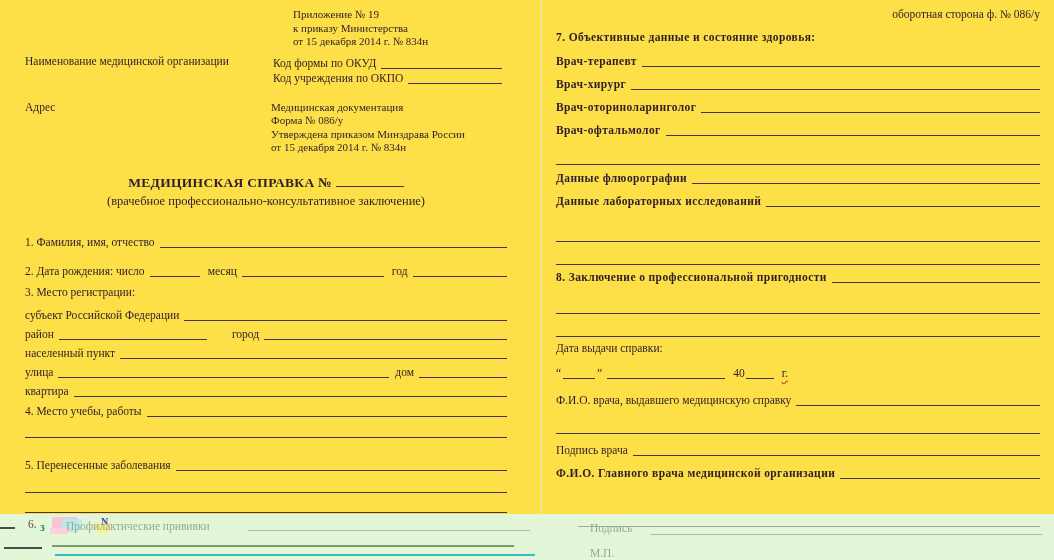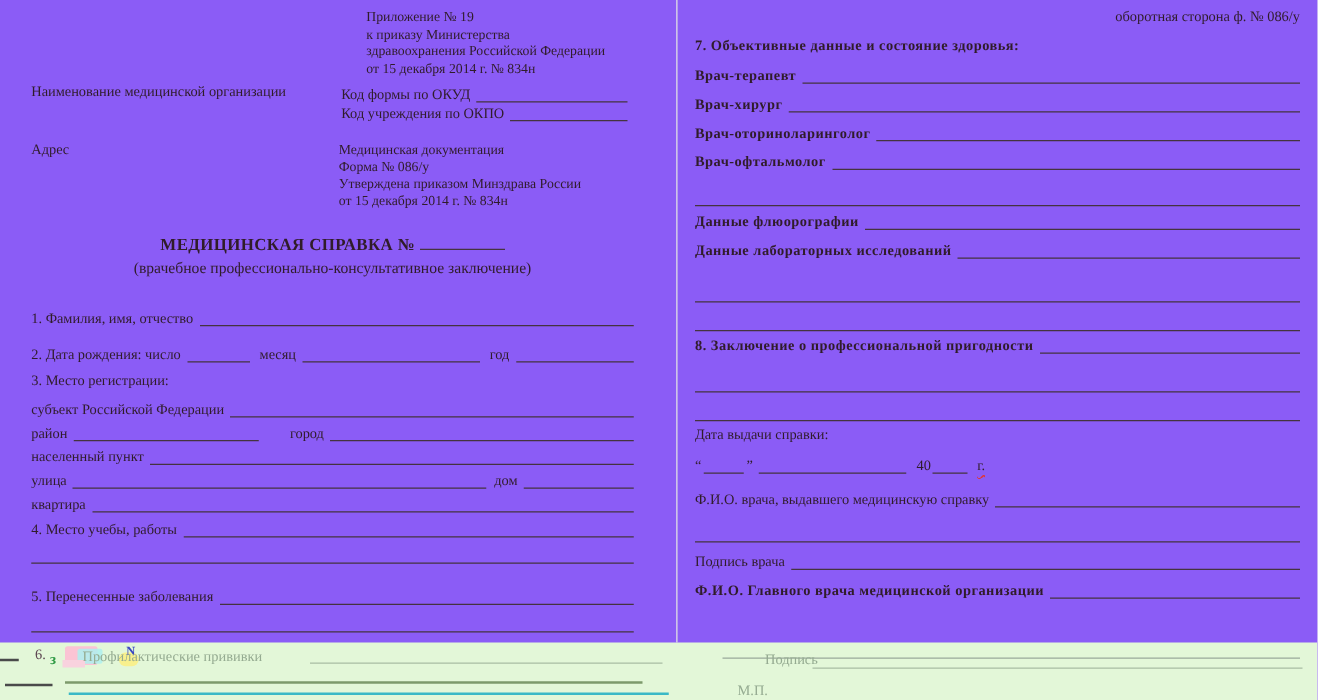--- a/index.html
+++ b/index.html
@@ -1,16 +1,16 @@
 <!DOCTYPE html>
 <html><head>
 <meta charset="utf-8">
 <style>
   html,body{margin:0;padding:0;background:#f2f2f2}
-  .page{position:relative;width:1054px;height:560px;background:#8b5cf6;
+  .page{position:relative;width:1054px;height:560px;background:#fde047;
         font-family:"Liberation Serif","DejaVu Serif",serif;color:#301c2a;
         font-size:11.5px;overflow:hidden}
   .col-l{position:absolute;left:25px;top:0;width:482px}
   .col-r{position:absolute;left:556px;top:0;width:484px}
   .vdiv{position:absolute;left:541px;top:0;width:1px;height:514px;background:#e3e3e3}
   .row{display:flex;align-items:flex-end}
   .ln{flex:1;border-bottom:1px solid #45333f;height:13px;margin-left:5px}
   .lnw{border-bottom:1px solid #45333f;height:13px;margin-left:5px}
   .blank{border-bottom:1px solid #45333f;height:16px}
   .b{font-weight:bold}
@@ -45,21 +45,20 @@
 <body>
 
 <div class="page">
   <div class="vdiv"></div>
 
   <div class="col-l">
 
     <div class="appendix">
       <div>Приложение № 19</div>
       <div>к приказу Министерства</div>
-      <div>здравоохранения Российской Федерации</div>
       <div>от 15 декабря 2014 г. № 834н</div>
     </div>
 
     <div class="row" style="margin-top:6px;align-items:flex-start">
       <div style="width:236px">Наименование медицинской организации</div>
       <div class="codes">
         <div class="row">
           <span>Код формы по ОКУД</span>
           <span class="ln"></span>
         </div>
@@ -235,17 +234,17 @@
 
     <span class="faded" style="position:absolute;left:66px;top:6px">Профилактические прививки</span>
     <span class="fln" style="position:absolute;left:248px;top:4px;width:282px"></span>
 
     <span class="gline" style="left:52px;top:31px;width:462px"></span>
     <span class="dash" style="left:0;top:13px;width:15px"></span>
     <span class="dash" style="left:4px;top:33px;width:38px"></span>
     <span class="tealline" style="left:55px;top:40px;width:480px"></span>
 
     <span class="fln" style="position:absolute;left:578px;top:0;width:462px;border-color:#9aa99a"></span>
-    <span class="faded" style="position:absolute;left:612px;top:8px">Подпись</span>
+    <span class="faded" style="position:absolute;left:590px;top:8px">Подпись</span>
     <span class="fln" style="position:absolute;left:650px;top:8px;width:392px"></span>
     <span class="faded" style="position:absolute;left:590px;top:33px">М.П.</span>
   </div>
 </div>
 
 </body></html>

